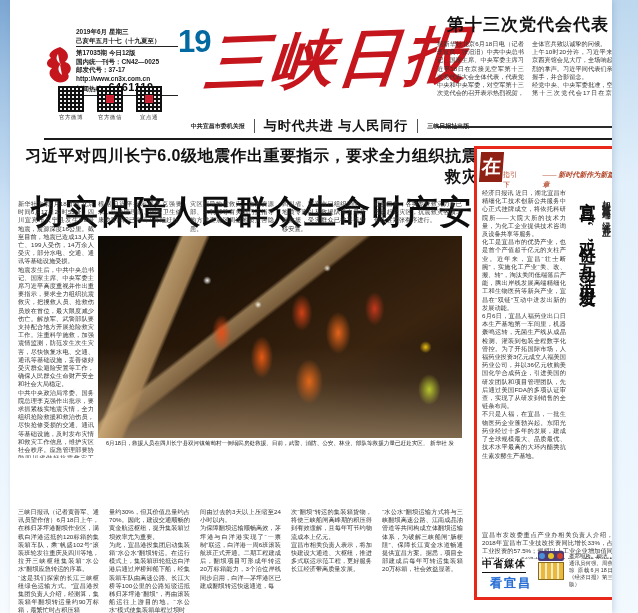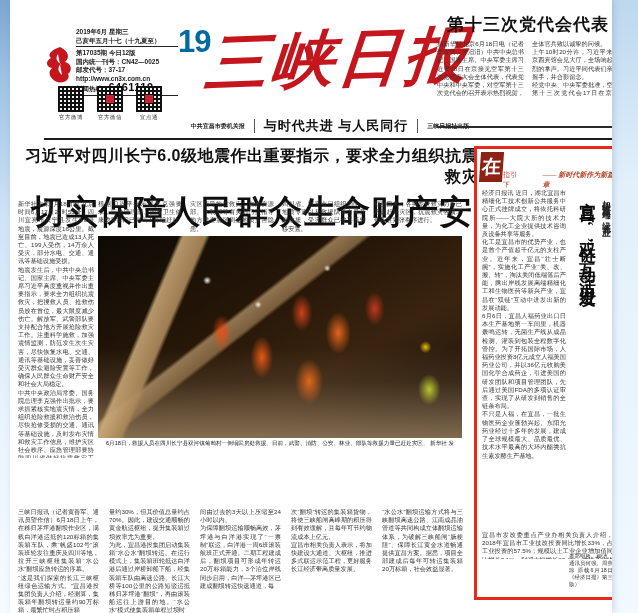--- a/index.html
+++ b/index.html
@@ -219,17 +219,29 @@
     </div>
 
     <div class="rc-narrow tiny">经济日报讯 近日，湖北宜昌市精细化工技术创新公共服务中心正式挂牌成立，将依托科研院所——大院大所的技术力量，为化工企业提供技术咨询及设备共享等服务。
 化工是宜昌市的优势产业，也是首个产值超千亿元的支柱产业。近年来，宜昌“壮士断腕”，实施化工产业“关、改、搬、转”，淘汰关闭低端落后产能，腾出岸线发展高端精细化工和生物医药等新兴产业，宜昌在“双链”互动中迸发出新的发展动能。
 6月6日，宜昌人福药业出口日本生产基地第一车间里，机器轰鸣运转，无菌生产线从成品检测、灌装到包装全程数字化管控。为了开拓国际市场，人福药业投资3亿元成立人福美国药业公司，并以36亿元收购美国化学合成药企，引进美国的研发团队和项目管理团队，先后通过美国FDA的多项认证审查，实现了从研发到销售的全链条布局。
 不只是人福，在宜昌，一批生物医药企业蓬勃兴起。东阳光药业经过十多年的发展，建成了全球规模最大、品质最优、技术水平最高的大环内酯类抗生素发酵生产基地。</div>
     <div class="rc-wide tiny">宜昌市发改委重点产业办相关负责人介绍，2018年宜昌市工业技改投资同比增长33%，占工业投资的57.5%；规模以上工业企业增加值同比增长7.1%，利润大幅增长30.4%，传统产业转型升级步伐加快。
 同时，高新技术产业蓬勃兴起。目前，宜昌拥有高新技术企业440家，科技型中小企业入库备案数量420家，位居湖北省市州第一，2018年高新技术产业增加值同比增长13.5%。
 投资额增加，项目加速落地。今年以来，宜昌每月开展“双百”“开工”等活动，推动重大项目落地见效。今年前4个月，宜昌新签约3000万元以上重点产业项目371个，比去年同期增加102个。宜昌市招商局局长赵国秧介绍，今年将围绕化工企业和产业链转型升级，靠前了解技改需求，（记</div>
 
+    <div class="media-logo">
+      <div class="ml-line1">中省媒体</div>
+      <div class="ml-line2">看宜昌</div>
+      <div class="gift-icon">
+        <div class="gift-top">
+          <div class="gift-dot" style="background:#4a90d9;"></div>
+          <div class="gift-dot" style="background:#e8c22a;"></div>
+          <div class="gift-dot" style="background:#d0402a;"></div>
+        </div>
+        <div class="gift-body"></div>
+      </div>
+    </div>
 
     <div class="rc-tail">者郑明桥、柳洁，通讯员何强、周燕琼 原载6月18日《经济日报》第三版）</div>
   </div>
 
 </div>
 
 </body></html>

